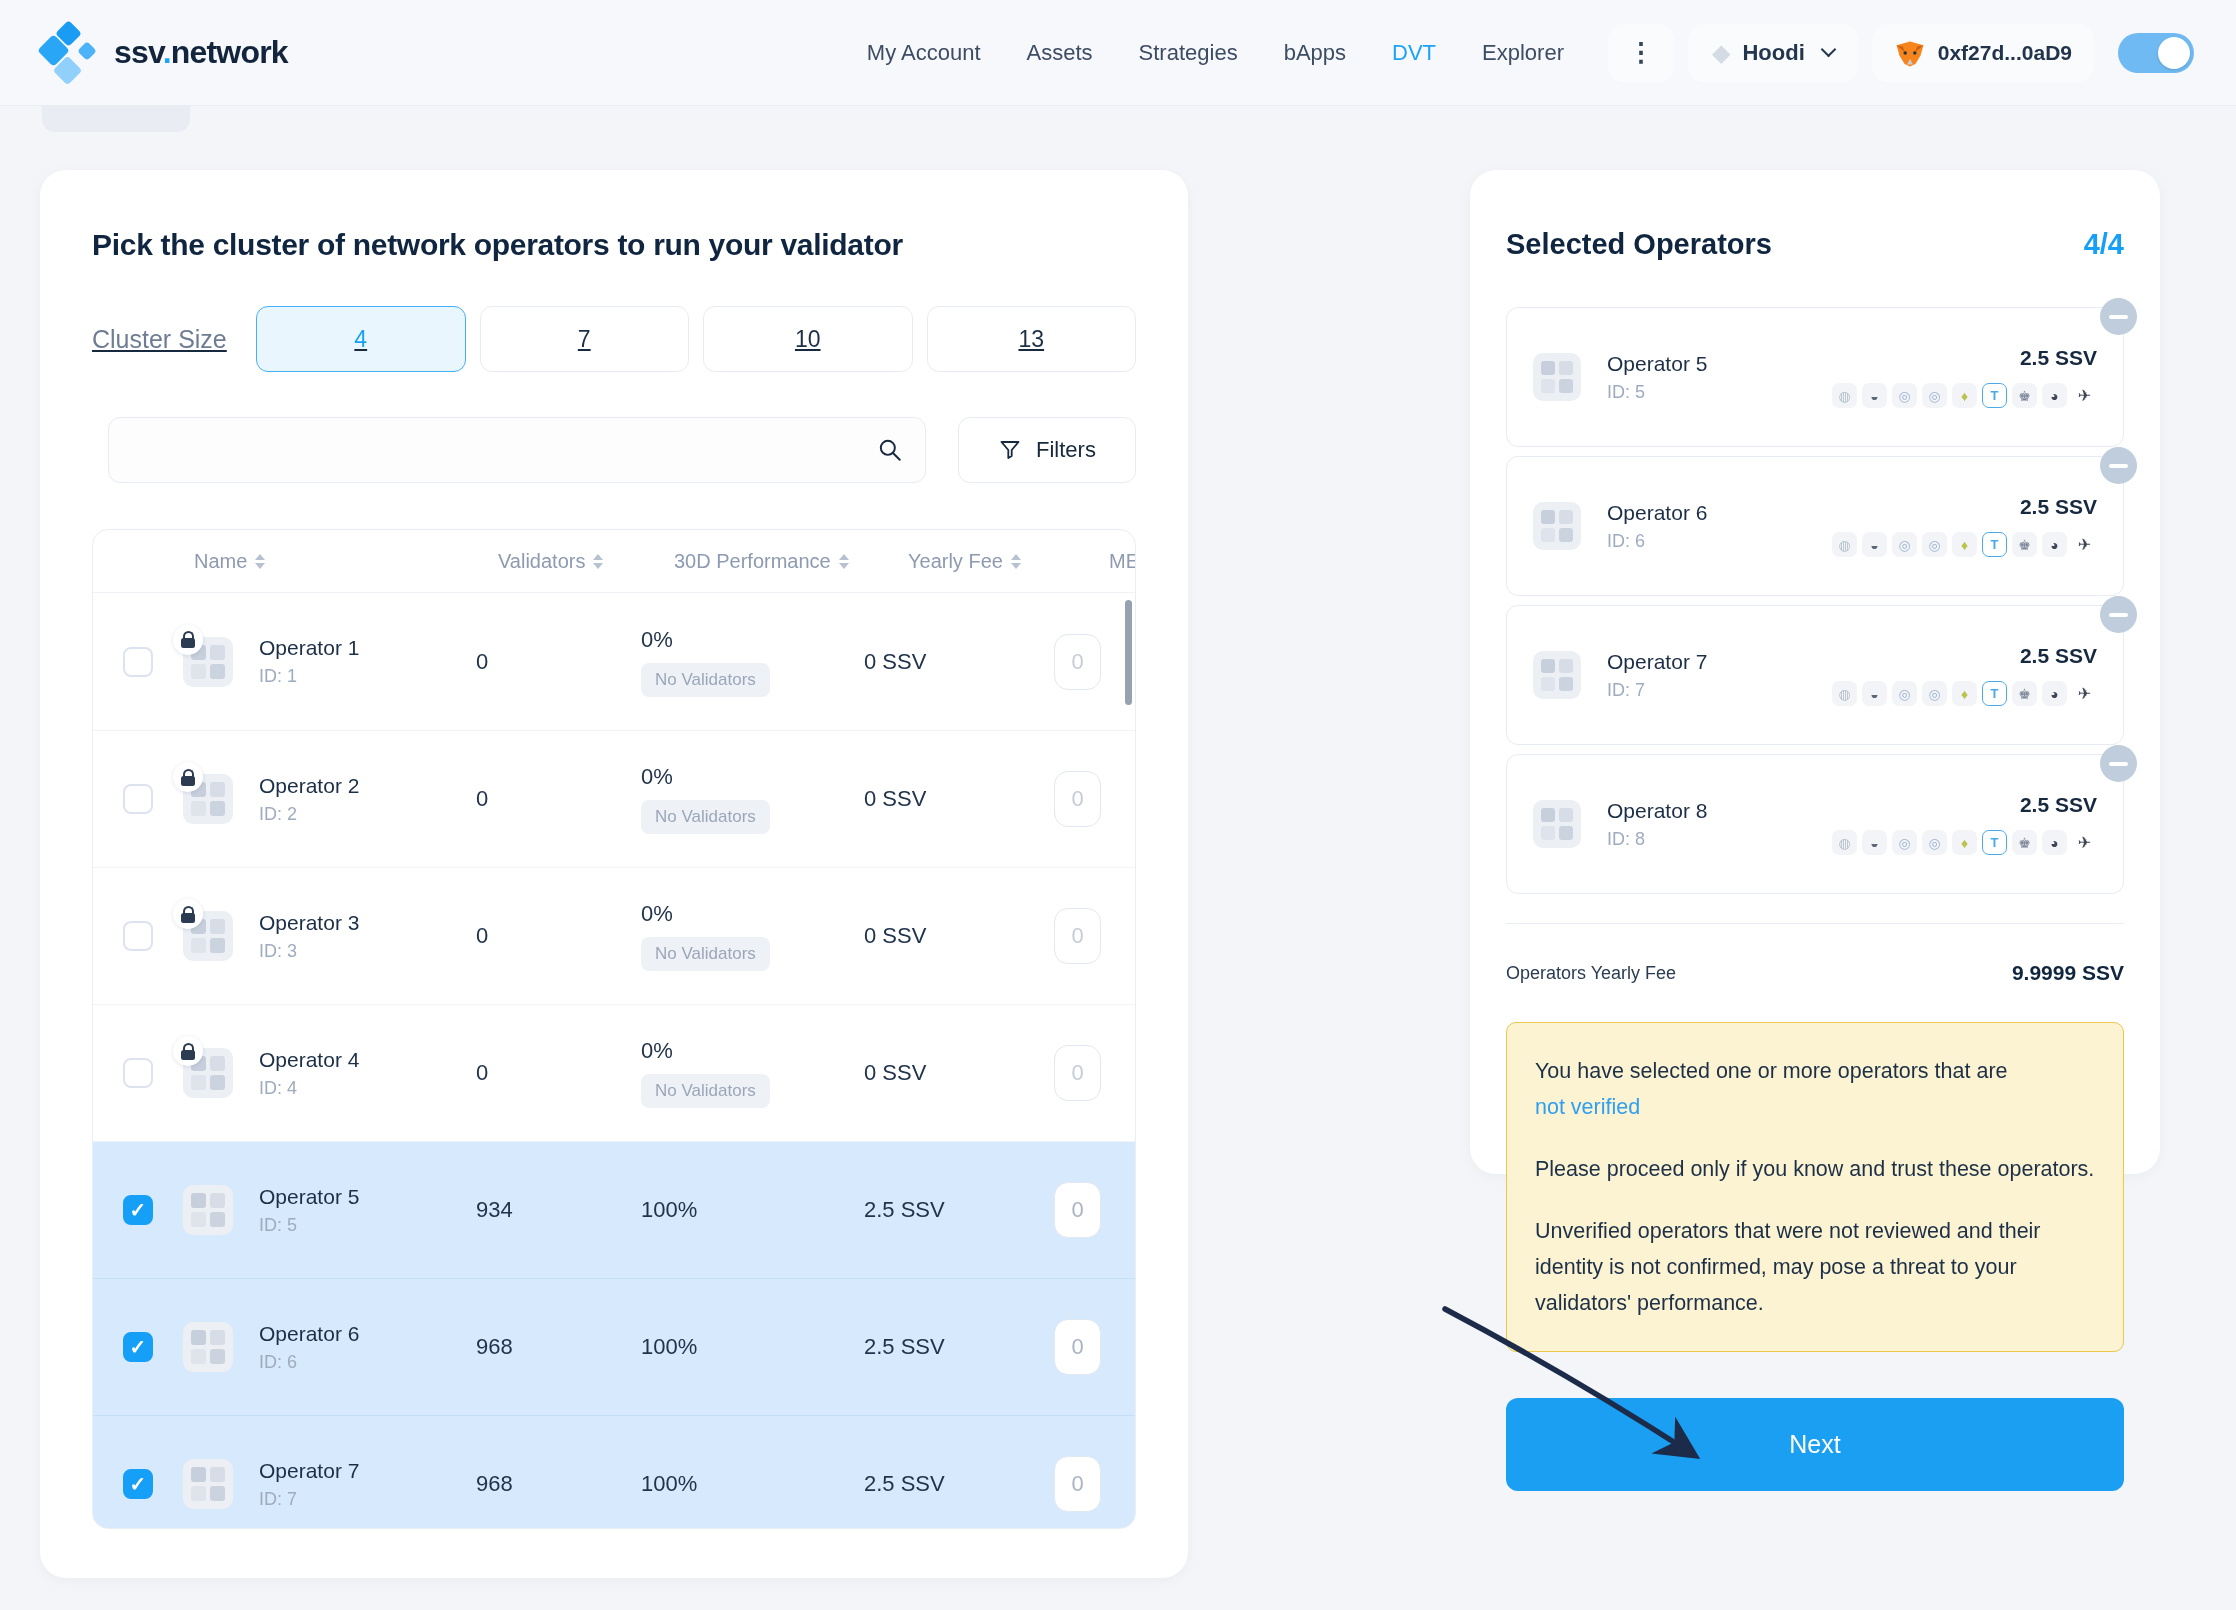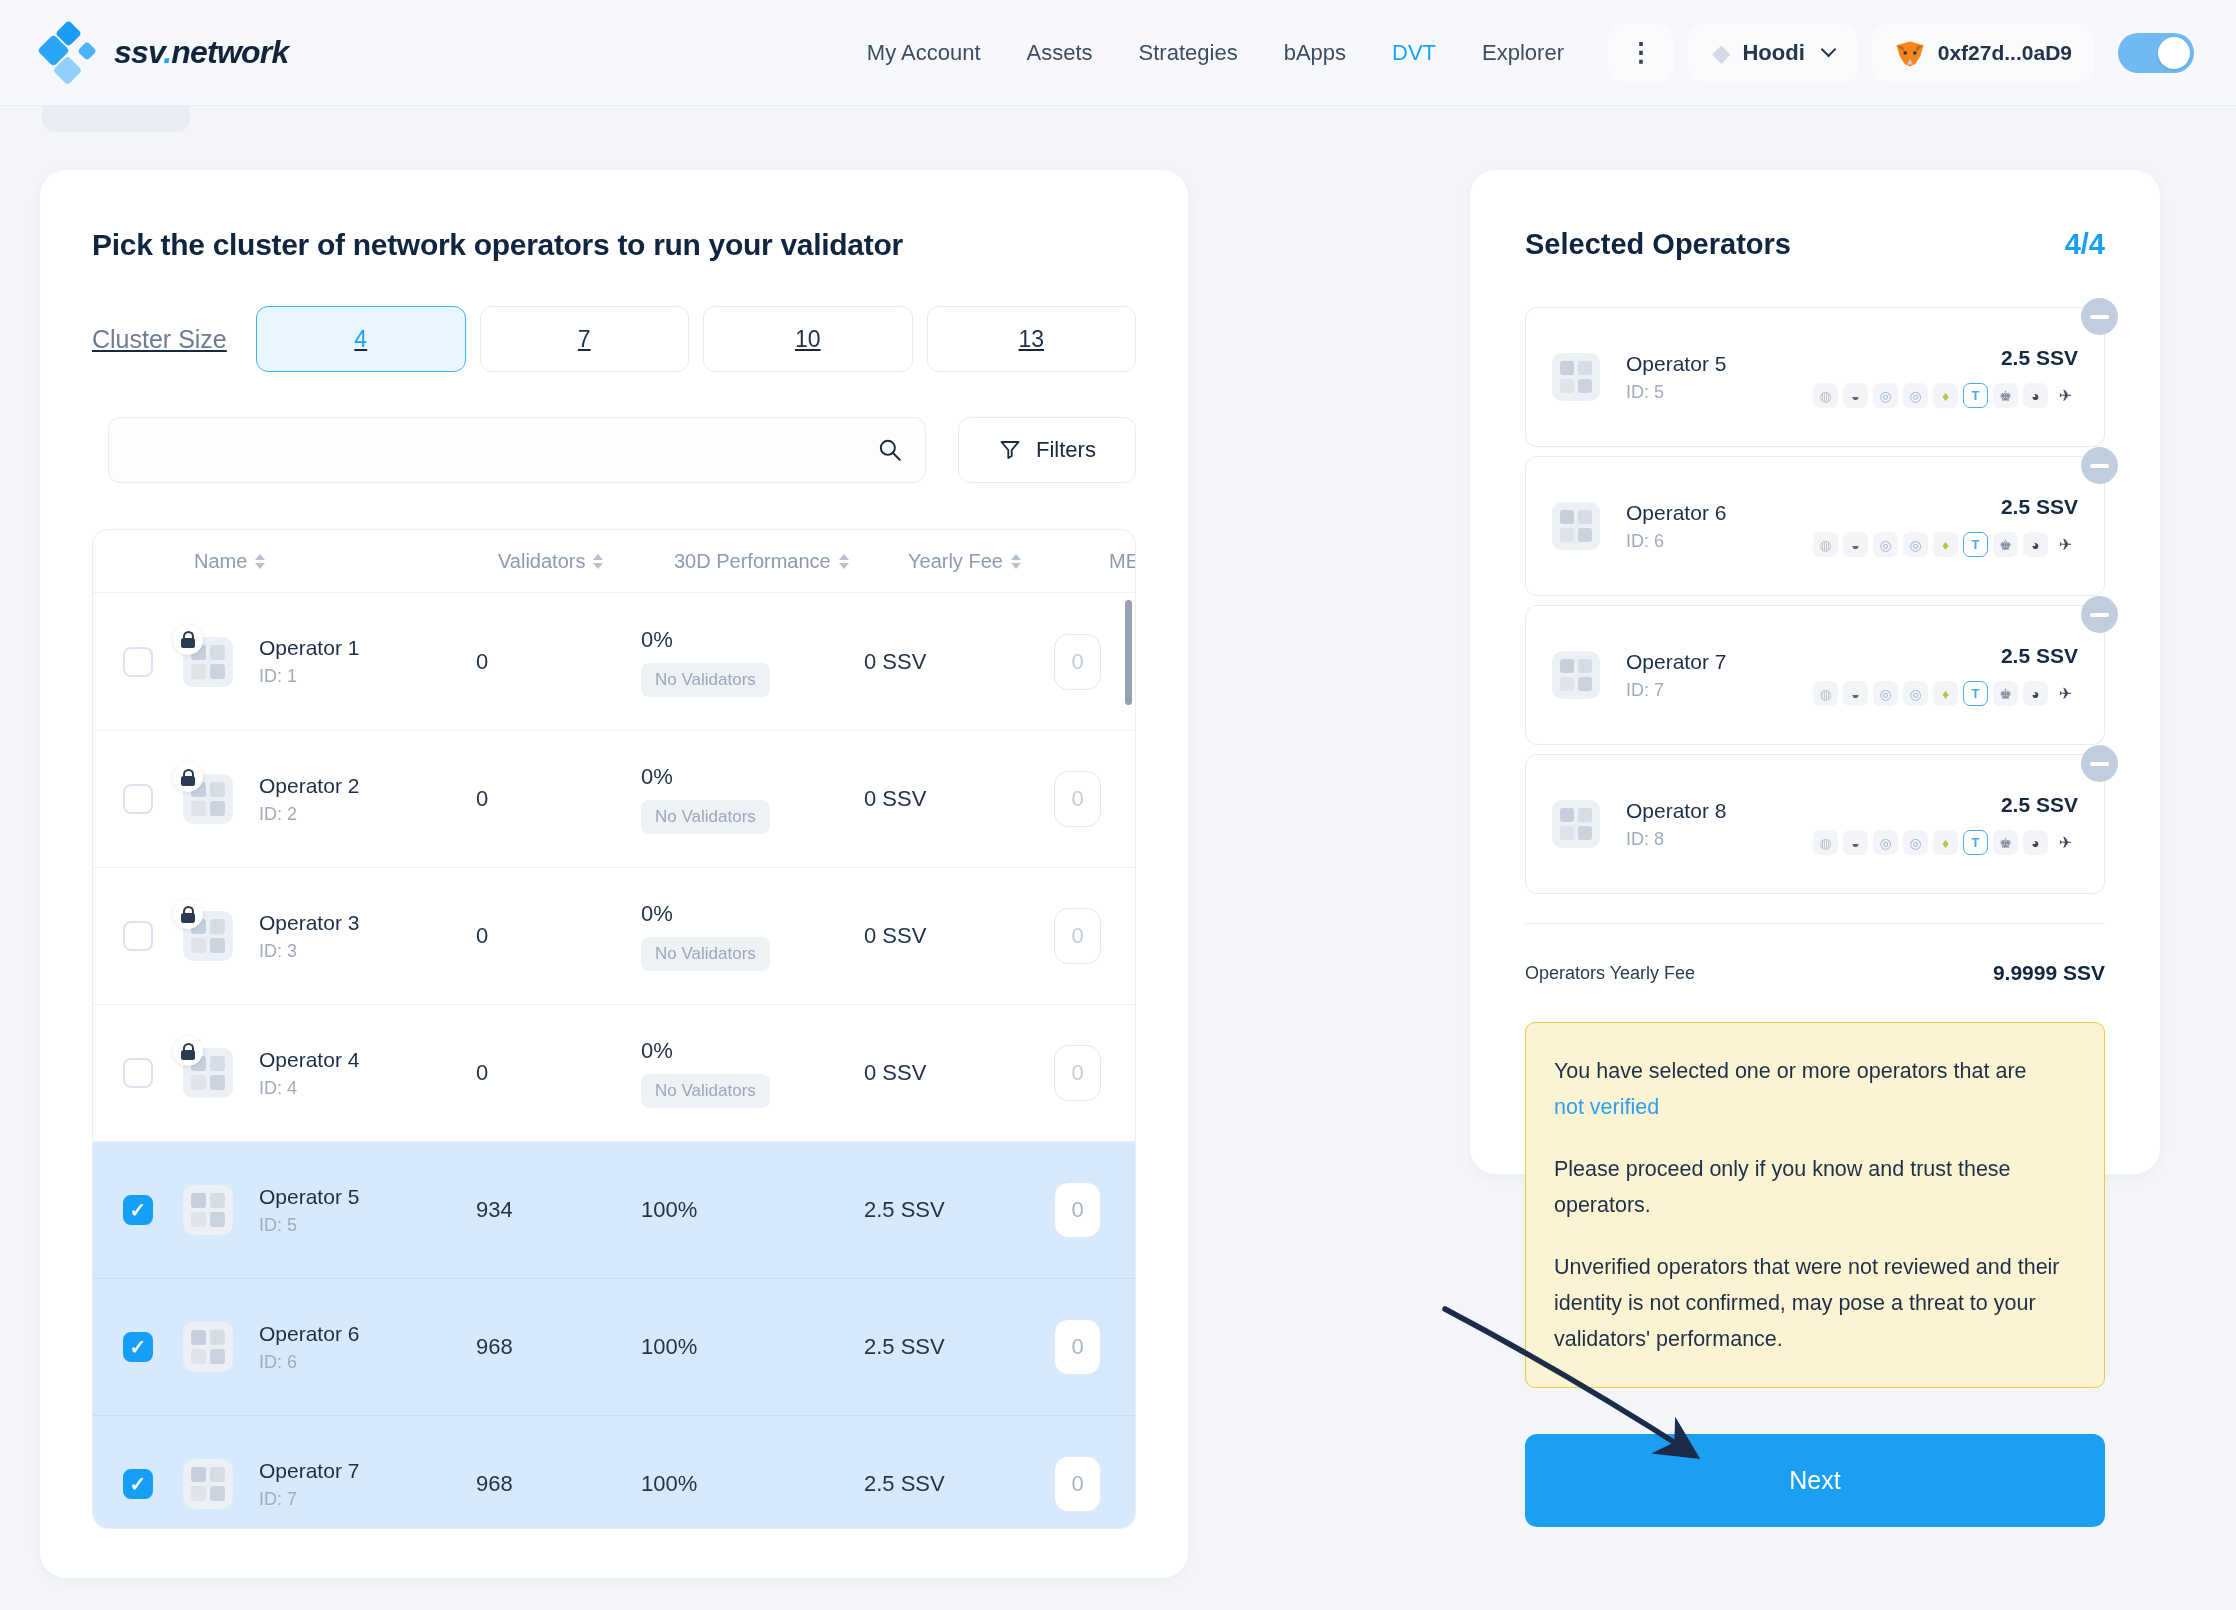--- a/index.html
+++ b/index.html
@@ -10,21 +10,21 @@
     color:#16293f;
     overflow:hidden;
     position:relative;
   }
   
   .header{
     position:absolute; left:0; top:0; width:2236px; height:106px;
     background:#f7f8fb; border-bottom:1px solid #eaedf2;
     display:flex; align-items:center; padding:0 42px; z-index:5;
   }
-  .brand{ display:flex; align-items:center; gap:14px;font-style:italic; }
+  .brand{ display:flex; align-items:center; gap:14px; }
   .logo-diamonds{ position:relative; width:58px; height:62px; }
   .logo-diamonds i{ position:absolute; display:block; transform:rotate(45deg); border-radius:4px; }
   .d1{ width:19px; height:19px; left:17px; top:2px;  background:#1a9cf4; }
   .d2{ width:23px; height:23px; left:0px;  top:17px; background:#2aa6f6; }
   .d3{ width:14px; height:14px; left:38px; top:22px; background:#4db3f8; }
   .d4{ width:21px; height:21px; left:15px; top:38px; background:#90d0fa; }
   .brand-text{ font-size:32px; font-weight:800; letter-spacing:-0.8px; color:#13253c; }
   .brand-text .dot{ color:#1aa3f7; }
   .nav{ display:flex; align-items:center; gap:46px; margin-left:auto; margin-right:30px; }
   .nav-item{ font-size:22px; color:#3c4c63; cursor:pointer; }
@@ -45,21 +45,21 @@
   .toggle .knob{ position:absolute; right:4px; top:4px; width:32px; height:32px; border-radius:50%; background:#fff; box-shadow:0 1px 3px rgba(0,0,0,.15); }
 
   .back-pill{ position:absolute; left:42px; top:92px; width:148px; height:40px; border-radius:13px; background:#e9ecf2; z-index:1; }
 
   
   .card{
     position:absolute; background:#fff; border-radius:26px;
     box-shadow:0 3px 14px rgba(25,48,85,.04); z-index:2;
   }
   .left-card{ left:40px; top:170px; width:1148px; height:1408px; padding:58px 52px 0; }
-  .right-card{ left:1470px; top:170px; width:690px; height:1004px; padding:58px 55px 0; }
+  .right-card{ left:1470px; top:170px; width:690px; height:1004px; padding:58px 36px 0; }
 
   .page-title{ font-size:30px; font-weight:700; color:#0f2540; letter-spacing:-0.3px; }
 
   .cluster-row{ display:flex; align-items:center; margin-top:44px;text-decoration:underline; }
   .cluster-label{ width:164px; font-size:25px; color:#6e7d93; font-weight:500; }
   .cluster-options{ flex:1; display:flex; gap:14px; }
   .cluster-btn{
     flex:1; height:66px; border-radius:12px; border:1px solid #e7ebf3; background:#fff;
     display:flex; align-items:center; justify-content:center;
     font-size:23px; color:#1d2f47; cursor:pointer;

